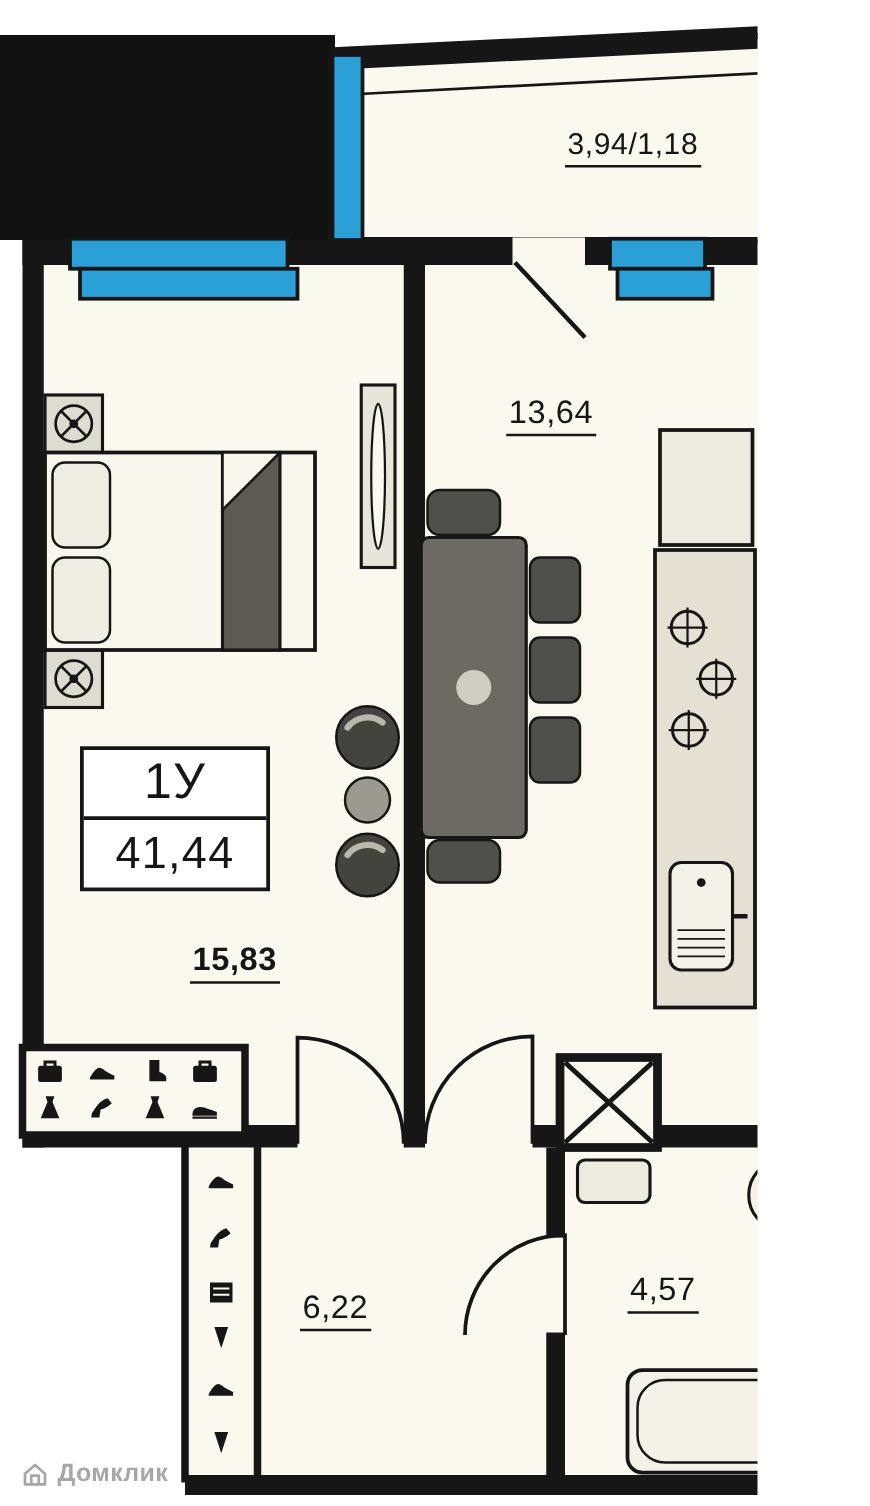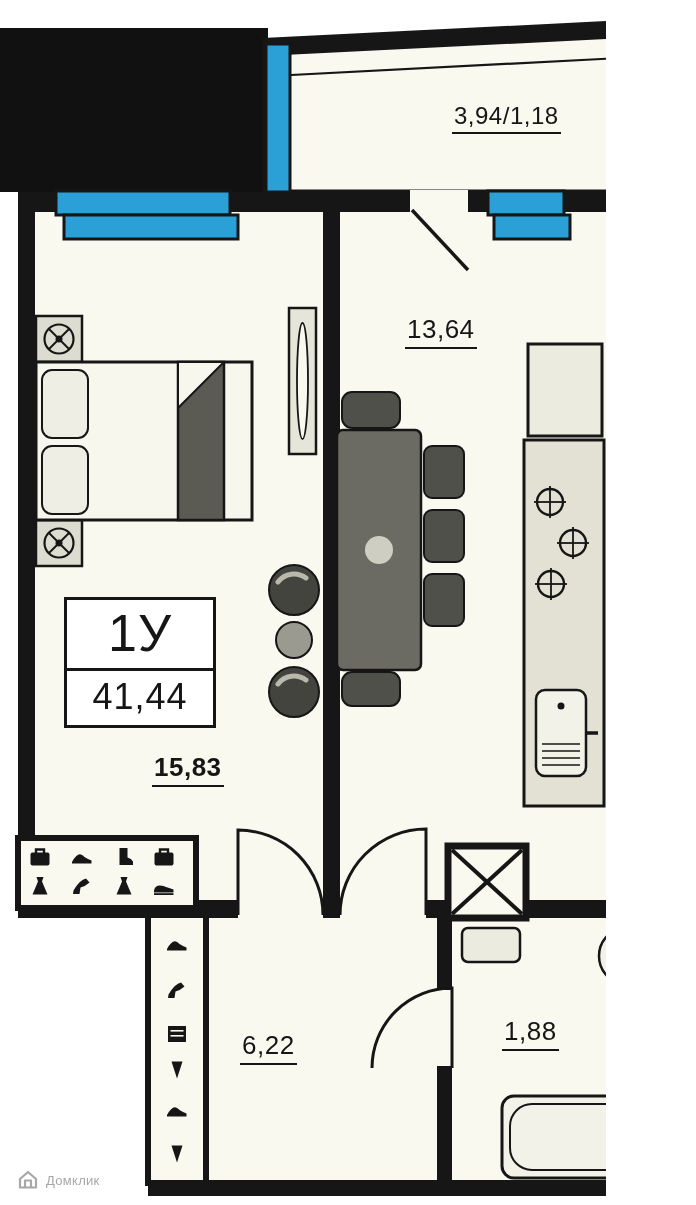--- a/index.html
+++ b/index.html
@@ -11,25 +11,25 @@
   .area-lbl{
     position:absolute;font-size:26px;color:#161616;
     border-bottom:2px solid #161616;padding:0 2px 2px;letter-spacing:.5px;
     white-space:nowrap;
   }
   .area-lbl.small{font-size:24px;}
   .unit-box{
     position:absolute;left:64px;top:597px;width:146px;background:#ffffff;
     border:3px solid #161616;text-align:center;
   }
-  .unit-type{font-size:52px;padding:3px 0 5px;border-bottom:3px solid #161616;letter-spacing:1px;}
+  .unit-type{font-size:40px;padding:3px 0 5px;border-bottom:3px solid #161616;letter-spacing:1px;}
   .unit-area{font-size:36px;padding:5px 0 7px;letter-spacing:1px;}
   .logo{
-    position:absolute;left:16px;top:1168px;display:flex;align-items:center;gap:6px;
-    color:#a7a7a7;font-size:13px;font-weight:400;letter-spacing:.3px;
+    position:absolute;left:16px;top:1168px;display:flex;gap:6px;
+    color:#a7a7a7;font-size:20px;font-weight:700;letter-spacing:.3px;
   }
 </style>
 </head>
 <body>
 
 <div class="canvas">
 
   <svg class="plan-svg" width="696" height="1205" viewBox="0 0 696 1205">
     <defs>
       <g id="i-case">
@@ -218,21 +218,21 @@
       <rect x="510" y="1104" width="128" height="66" rx="22" fill="none" stroke="#161616" stroke-width="2"></rect>
       <circle cx="630" cy="1137" r="5" fill="none" stroke="#161616" stroke-width="2"></circle>
       <line x1="648" y1="1137" x2="660" y2="1137" stroke="#161616" stroke-width="3.5"></line>
     </g>
   </svg>
 
   <div class="area-lbl small" style="left:452px;top:102px;">3,94/1,18</div>
   <div class="area-lbl" style="left:405px;top:314px;">13,64</div>
   <div class="area-lbl" style="left:152px;top:752px;font-weight:bold;">15,83</div>
   <div class="area-lbl" style="left:240px;top:1030px;">6,22</div>
-  <div class="area-lbl" style="left:502px;top:1016px;">1,88</div>
+  <div class="area-lbl" style="left:502px;top:1016px;">4,57</div>
 
   <div class="unit-box">
     <div class="unit-type">1У</div>
     <div class="unit-area">41,44</div>
   </div>
 
   <div class="logo">
     <svg width="24" height="24" viewBox="0 0 24 24">
       <path d="M4,11 L12,4 L20,11 V19.5 H4 Z" fill="none" stroke="#a7a7a7" stroke-width="2.2" stroke-linejoin="round"></path>
       <path d="M9,19.5 V12.5 H15 V19.5" fill="none" stroke="#a7a7a7" stroke-width="2.2" stroke-linejoin="round"></path>

